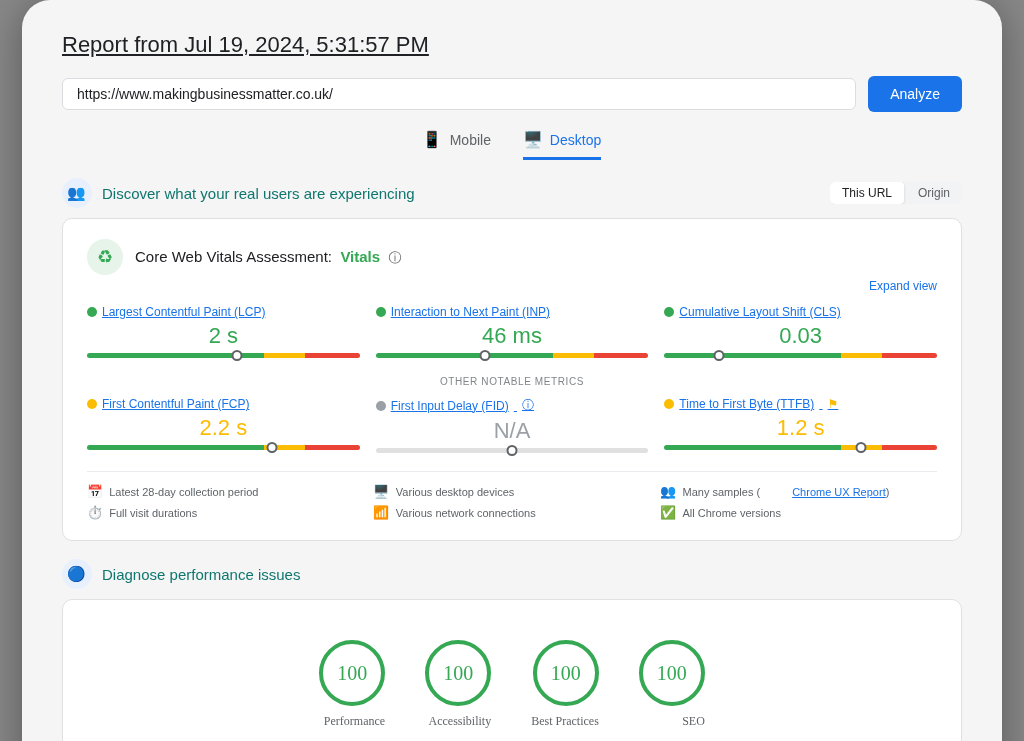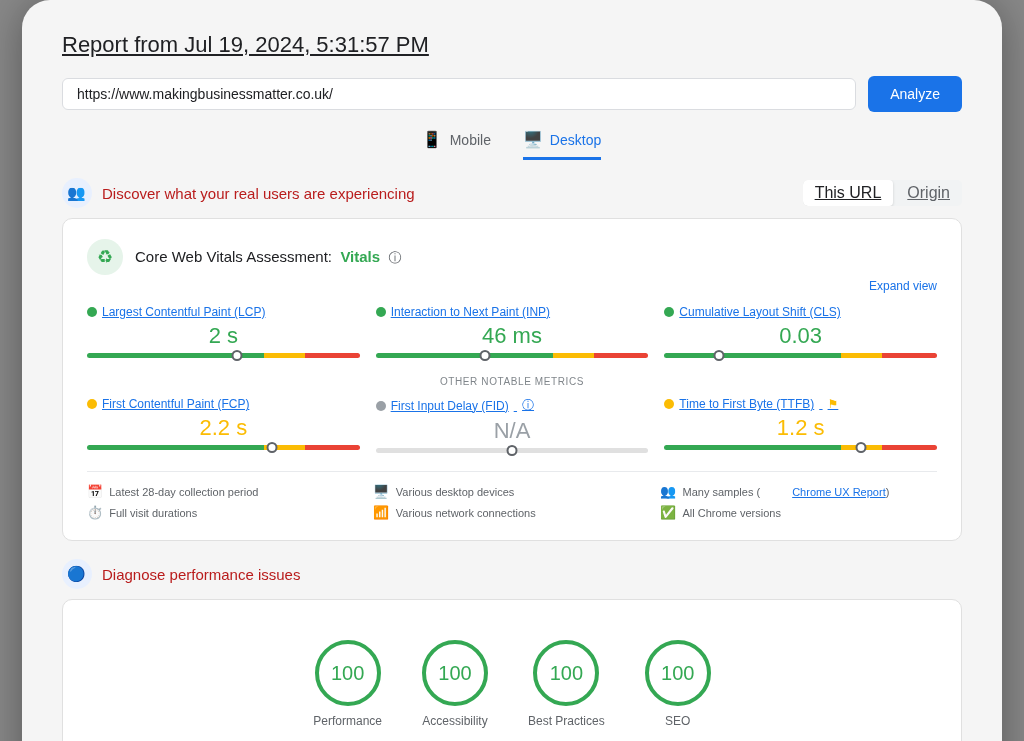--- a/index.html
+++ b/index.html
@@ -95,37 +95,36 @@
     .section-icon-circle {
       width: 30px; height: 30px;
       border-radius: 50%;
       background: #e8f0fe;
       display: flex; align-items: center; justify-content: center;
       font-size: 15px;
     }
     .section-title {
       font-size: 15px;
       font-weight: 500;
-      color: #b91c1c;
+      color: #0f766e;
     }
     .url-origin-toggle {
       display: flex;
       gap: 2px;
       background: #f1f3f4;
       border-radius: 5px;
       overflow: hidden;
     }
     .url-origin-btn {
       padding: 4px 12px;
-      font-size: 16px;
+      font-size: 12px;
       color: #5f6368;
       background: transparent;
       border: none;
       cursor: pointer;
-      text-decoration: underline;
     }
     .url-origin-btn.active {
       background: #fff;
       color: #202124;
       box-shadow: 0 1px 3px rgba(0,0,0,0.15);
       border-radius: 4px;
     }
     
     .card {
       background: #fff;
@@ -252,22 +251,23 @@
     .diagnose-section { margin-top: 4px; }
     .score-circles {
       display: flex;
       justify-content: center;
       gap: 40px;
       padding: 20px 0 10px 0;
     }
     .score-circle-item {
       display: flex;
       flex-direction: column;
-      align-items: center;
+      align-items: flex-end;
       gap: 8px;
+      font-family: Liberation Serif, serif;
     }
     .score-circle {
       width: 66px; height: 66px;
       border-radius: 50%;
       border: 4px solid #34a853;
       display: flex;
       align-items: center;
       justify-content: center;
       font-size: 20px;
       font-weight: 500;

